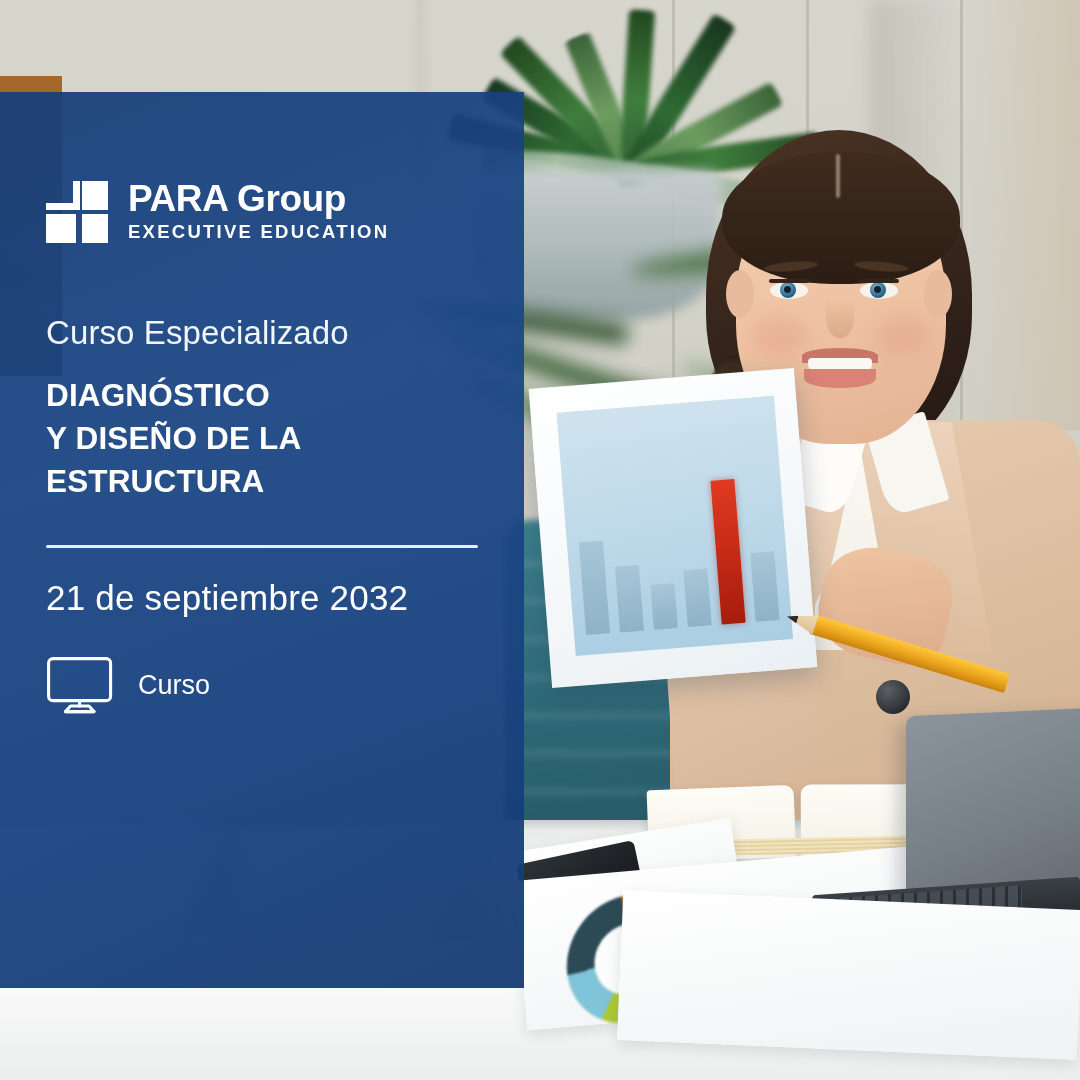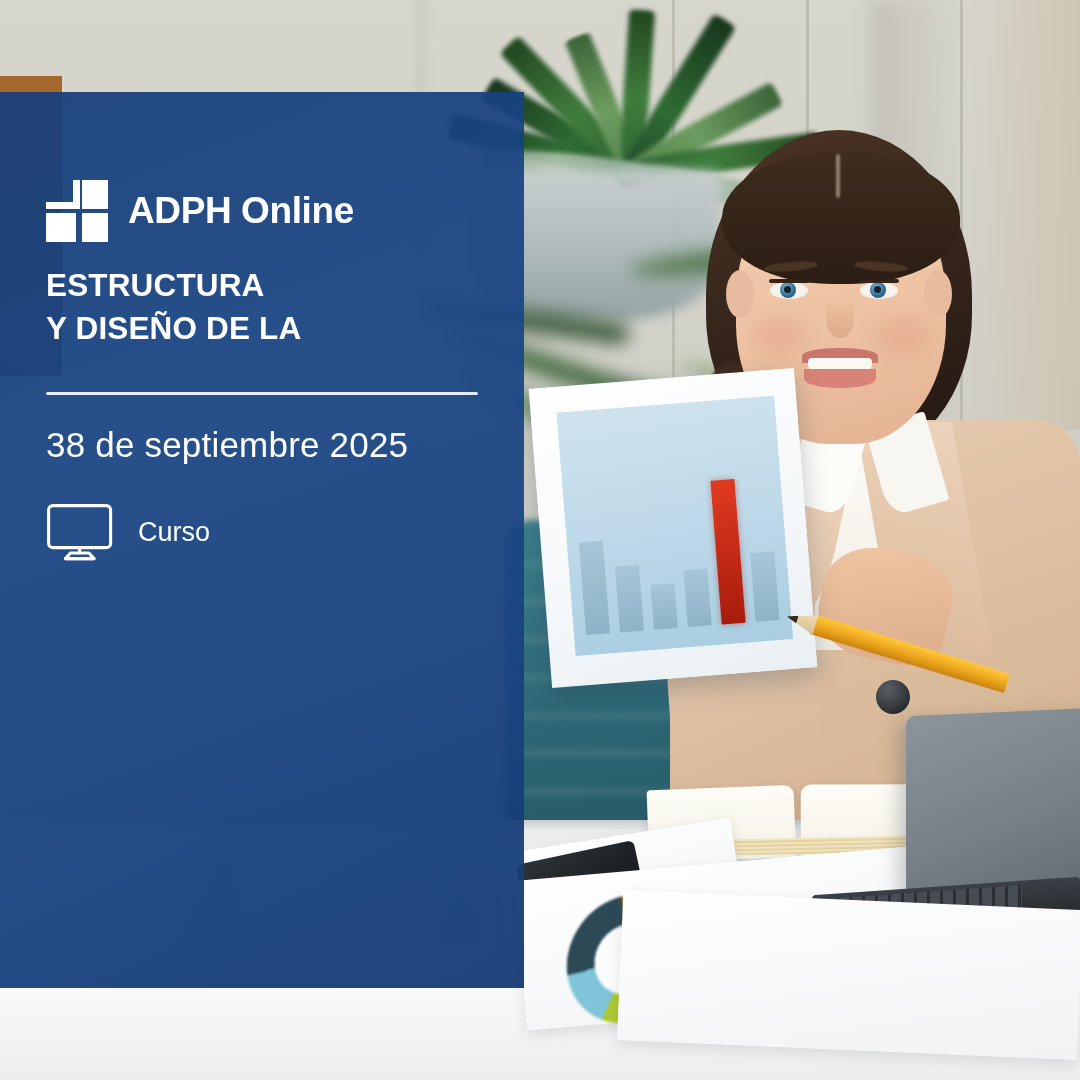--- a/index.html
+++ b/index.html
@@ -584,33 +584,36 @@
 
     <div class="logo-row">
       <div class="logo-mark">
         <div class="lm-bar-v" style="left:27px; top:0;    width:7px;  height:29px;"></div>
         <div class="lm-bar-h" style="left:0;    top:22px; width:34px; height:7px;"></div>
         <div class="lm-sq" style="left:36px; top:0;    width:26px; height:29px;"></div>
         <div class="lm-sq" style="left:0;    top:33px; width:30px; height:29px;"></div>
         <div class="lm-sq" style="left:36px; top:33px; width:26px; height:29px;"></div>
       </div>
       <div class="logo-text">
-        <div class="logo-main">ADPH Online</div>
+        <div class="logo-main">PARA Group</div>
+        <div class="logo-sub">EXECUTIVE EDUCATION</div>
       </div>
     </div>
 
+    <div class="kicker">Curso Especializado</div>
 
     <div class="title">
+      <div>DIAGNÓSTICO</div>
+      <div>Y DISEÑO DE LA</div>
       <div>ESTRUCTURA</div>
-      <div>Y DISEÑO DE LA</div>
     </div>
 
     <div class="rule"></div>
 
-    <div class="date">38 de septiembre 2025</div>
+    <div class="date">21 de septiembre 2032</div>
 
     <div class="mode-row">
       <div class="monitor">
         <svg viewBox="0 0 68 58" width="68" height="58" fill="none" stroke="#ffffff" stroke-width="3.1" stroke-linecap="round" stroke-linejoin="round">
           <rect x="2.6" y="2.6" width="62" height="42" rx="4.4"></rect>
           <path d="M33.6 44.8 v5.2"></path>
           <path d="M19.5 55.6 h28.5"></path>
           <path d="M24.5 50 h18.5 l5 5.6 h-28.5 z"></path>
         </svg>
       </div>

